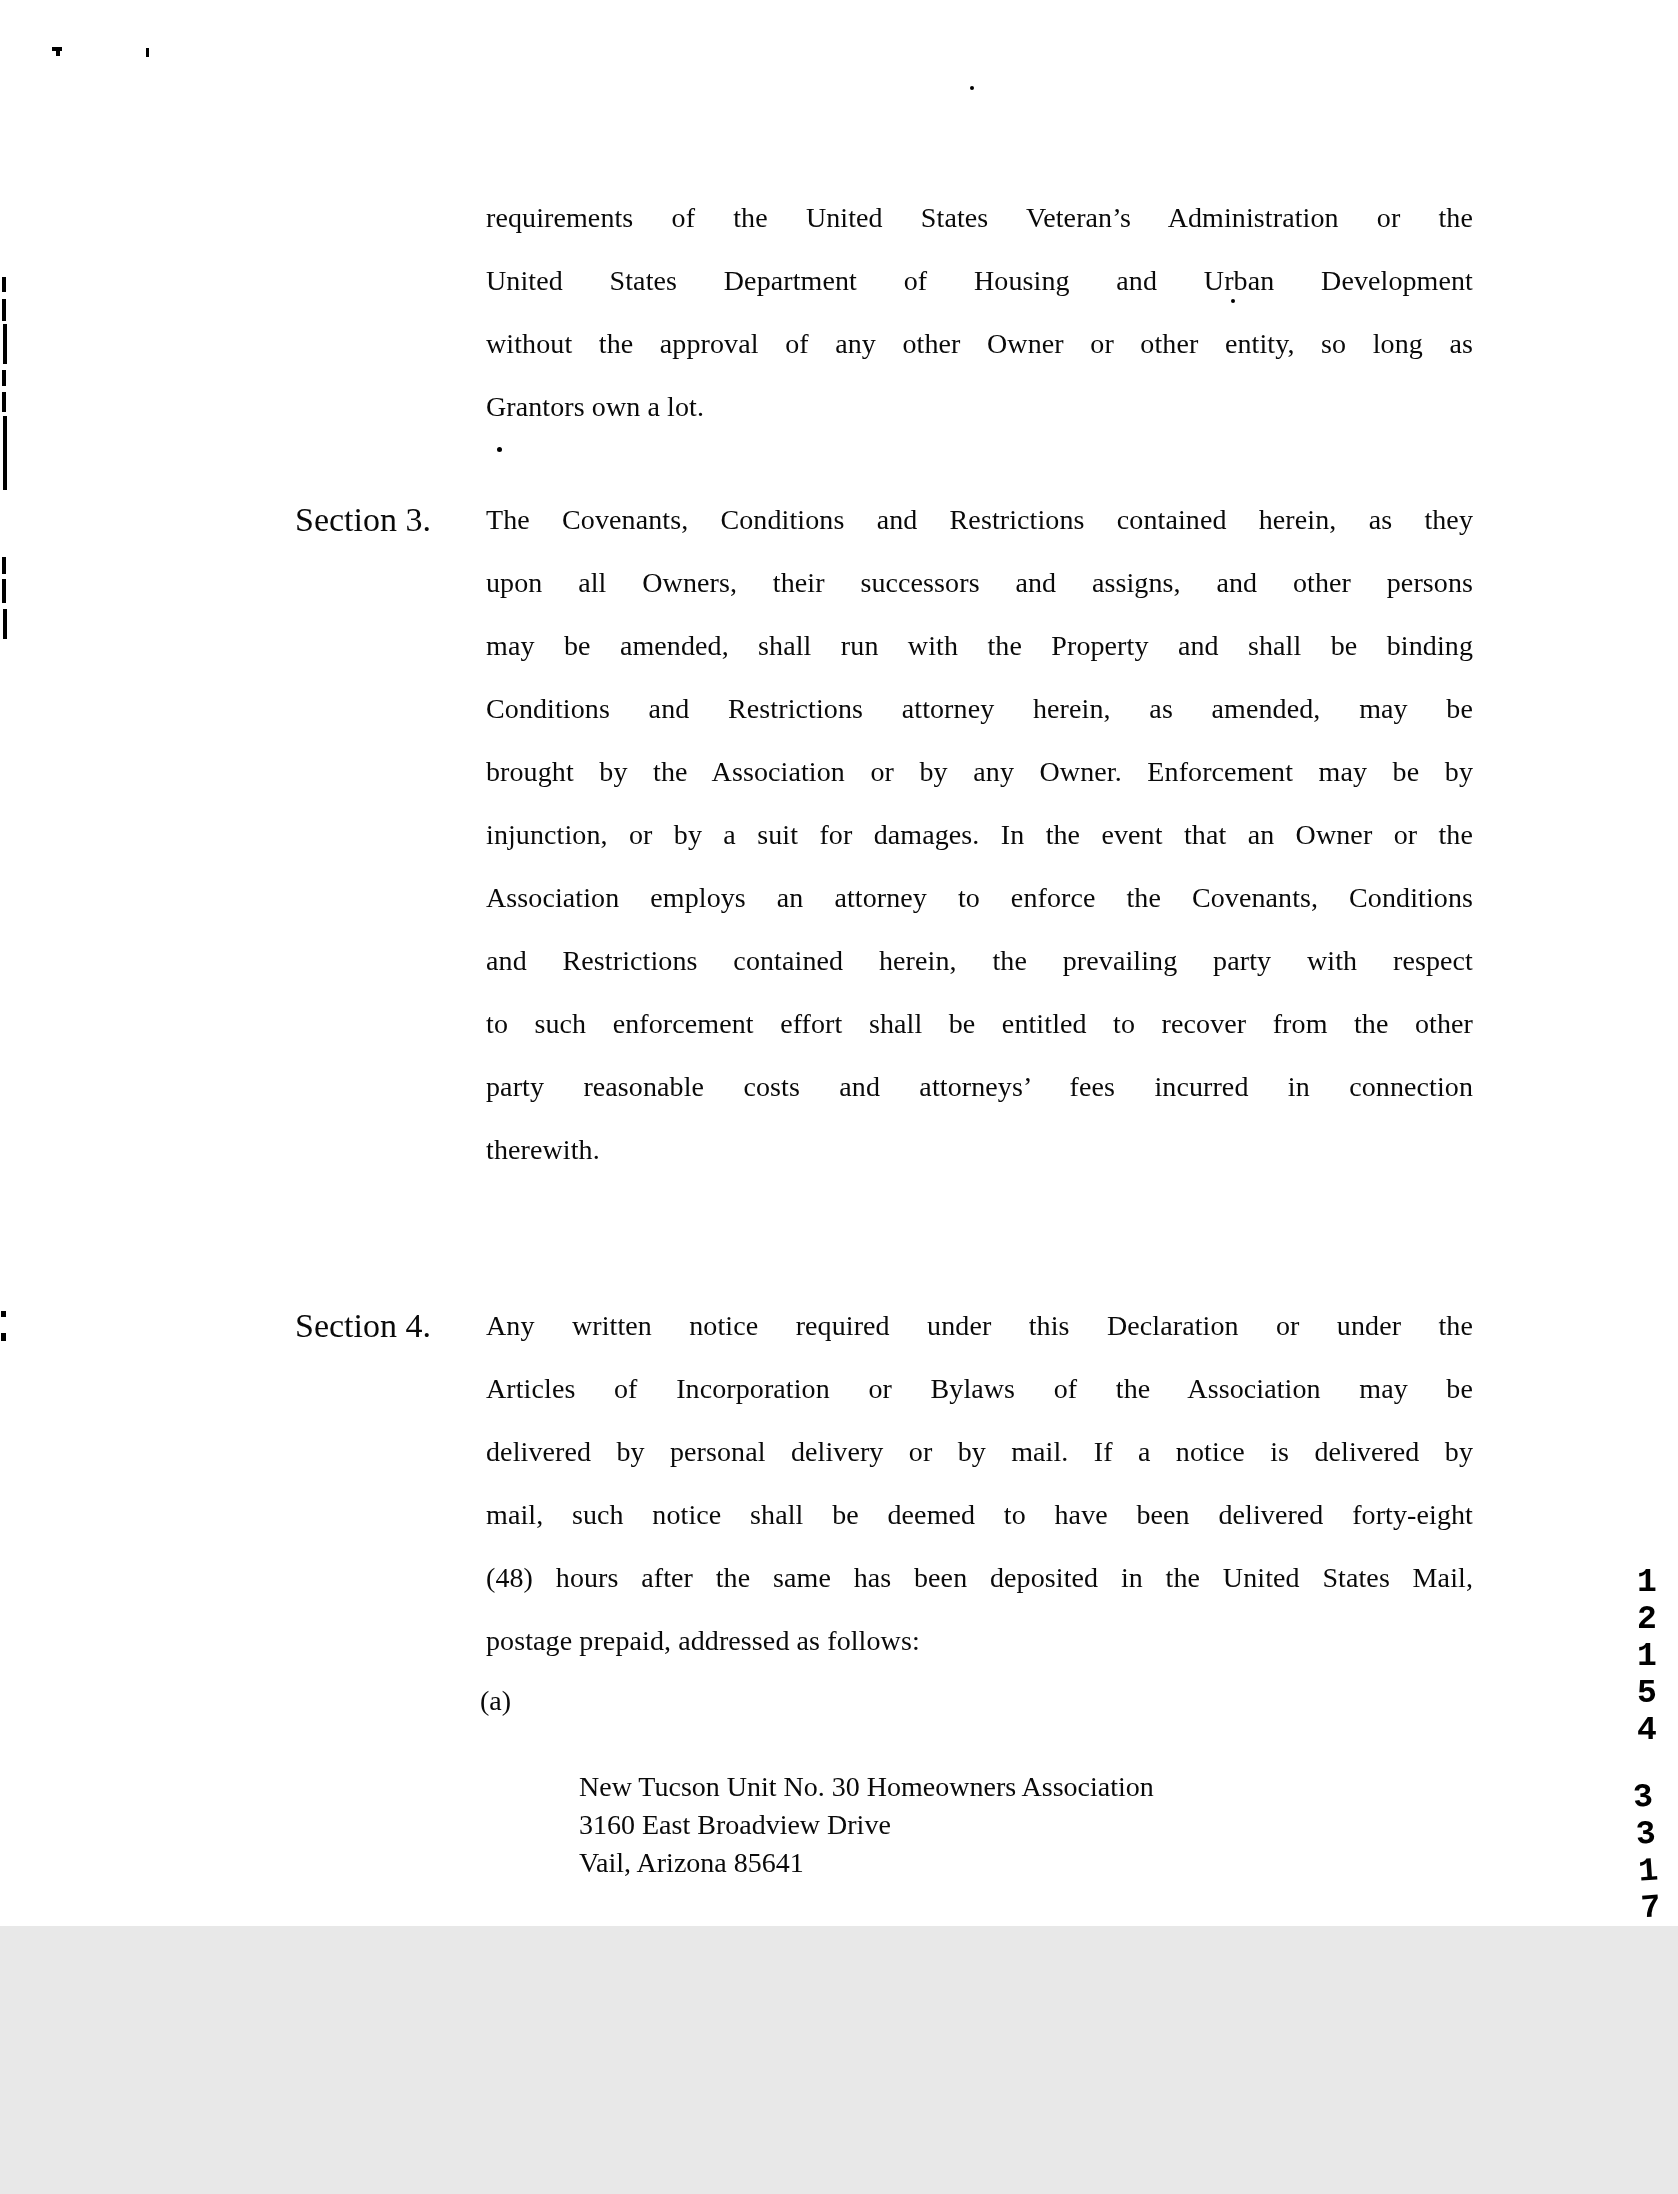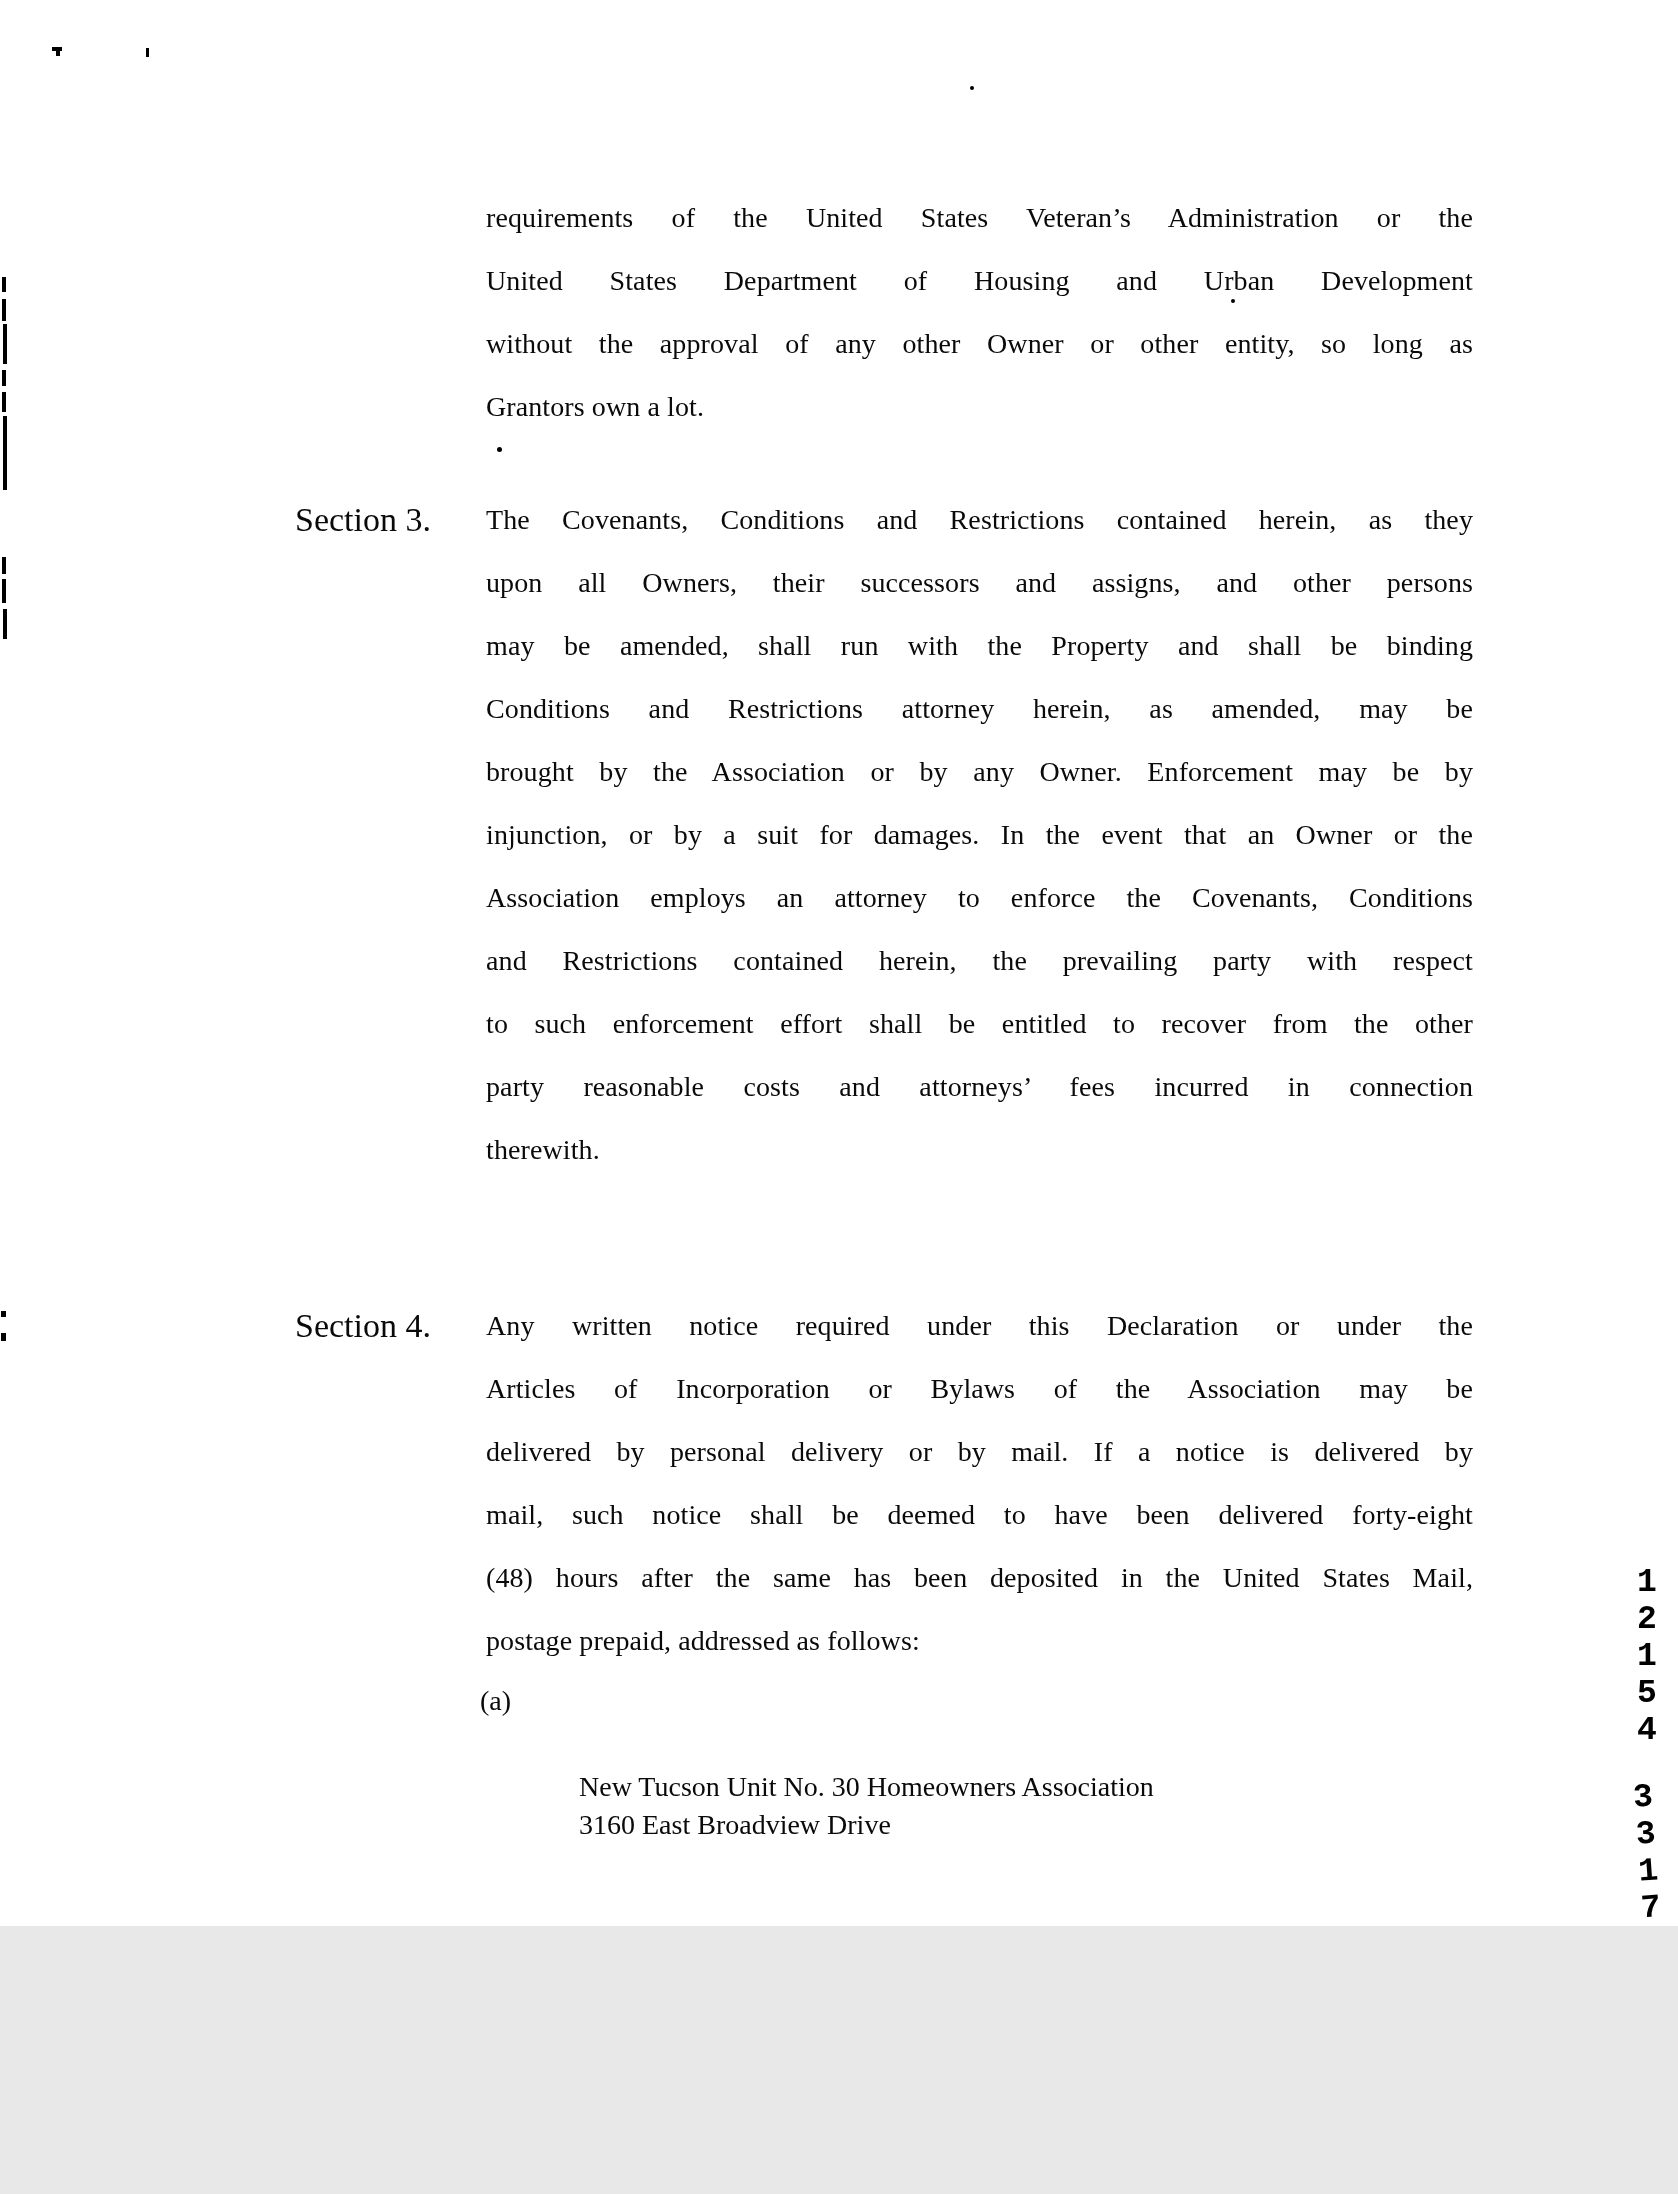--- a/index.html
+++ b/index.html
@@ -155,20 +155,21 @@
     <div class="line">mail, such notice shall be deemed to have been delivered forty-eight</div>
     <div class="line">(48) hours after the same has been deposited in the United States Mail,</div>
     <div class="line last">postage prepaid, addressed as follows:</div>
   </div>
 
   <div class="item-label" style="top:1679px;">(a)</div>
 
   <div class="address">
     <div>New Tucson Unit No. 30 Homeowners Association</div>
     <div>3160 East Broadview Drive</div>
+    <div>Vail, Arizona 85641</div>
   </div>
 
   <div class="footer">Page 17 of 19</div>
 
   <div class="stamp stamp-top">
     <span class="digit">1</span>
     <span class="digit">2</span>
     <span class="digit">1</span>
     <span class="digit">5</span>
     <span class="digit">4</span>

